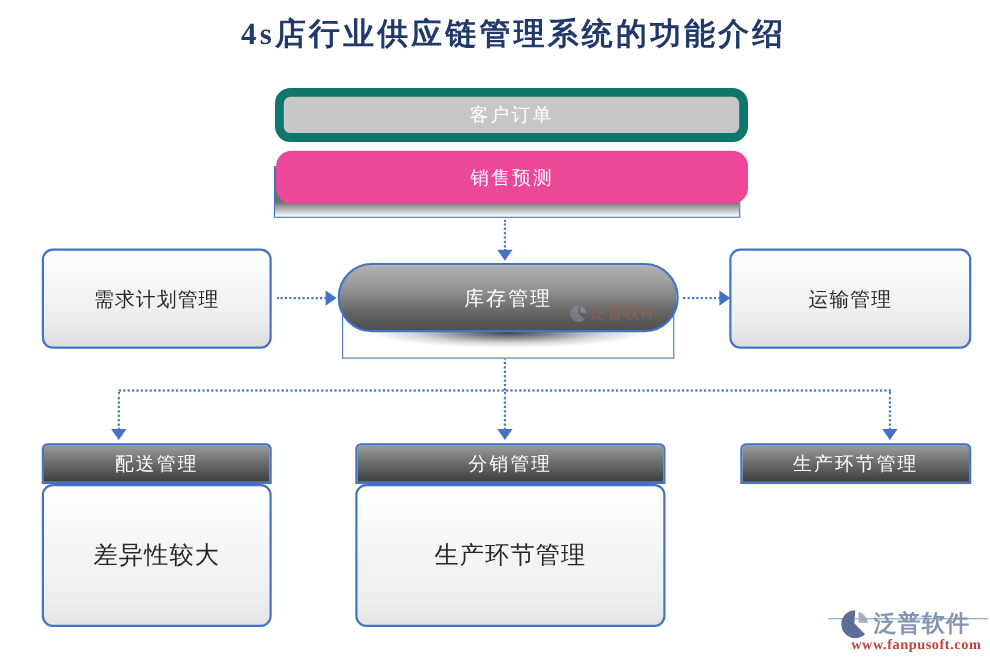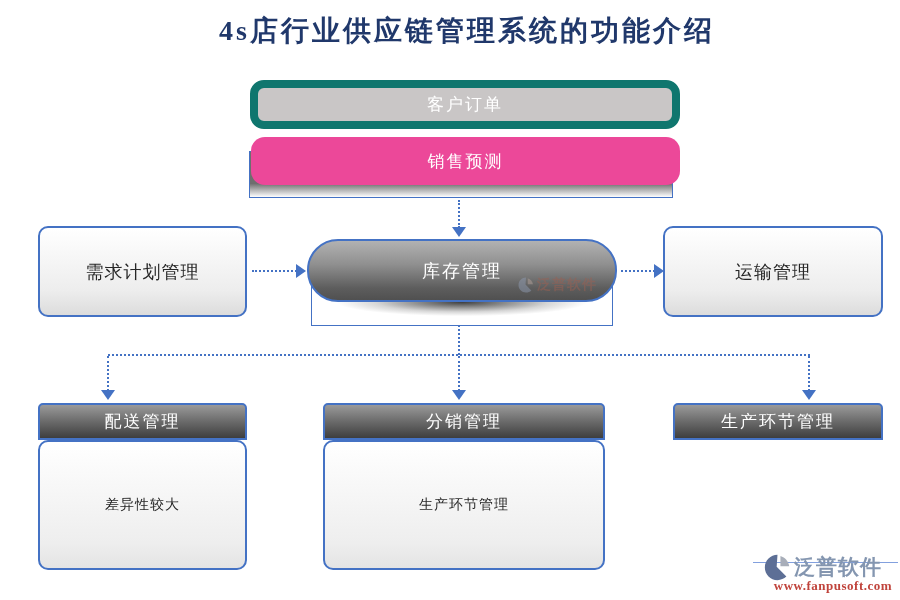--- a/index.html
+++ b/index.html
@@ -56,21 +56,21 @@
   .inv-watermark .wm-text { font-size:14px; font-weight:bold; color:#9c6052; letter-spacing:1px; }
   
   .grp-header {
     position:absolute; height:37px; display:flex; align-items:center; justify-content:center;
     border:2px solid #4472C4; border-radius:5px 5px 0 0; color:#ffffff; font-size:17px;
     letter-spacing:2px;
     background:linear-gradient(to bottom,#9a9a9a,#6f6f6f 45%,#3e3e3e 100%);
   }
   .grp-body {
     position:absolute; display:flex; align-items:center; justify-content:center;
-    border:2px solid #4472C4; border-radius:10px; color:#262626; font-size:14px;
+    border:2px solid #4472C4; border-radius:10px; color:#262626; font-size:22px;
     letter-spacing:1px; text-align:center;
     background:linear-gradient(to bottom,#ffffff,#eeeeee 80%,#e4e4e4 100%);
   }
   .hd1 { left:38px;  top:403px; width:209px; }
   .bd1 { left:38px;  top:440px; width:209px; height:130px; }
   .hd2 { left:323px; top:403px; width:282px;font-family:Liberation Mono, monospace; }
   .bd2 { left:323px; top:440px; width:282px; height:130px; }
   .hd3 { left:673px; top:403px; width:210px; }
   .bd3 { left:673px; top:440px; width:210px; height:128px; }
   

